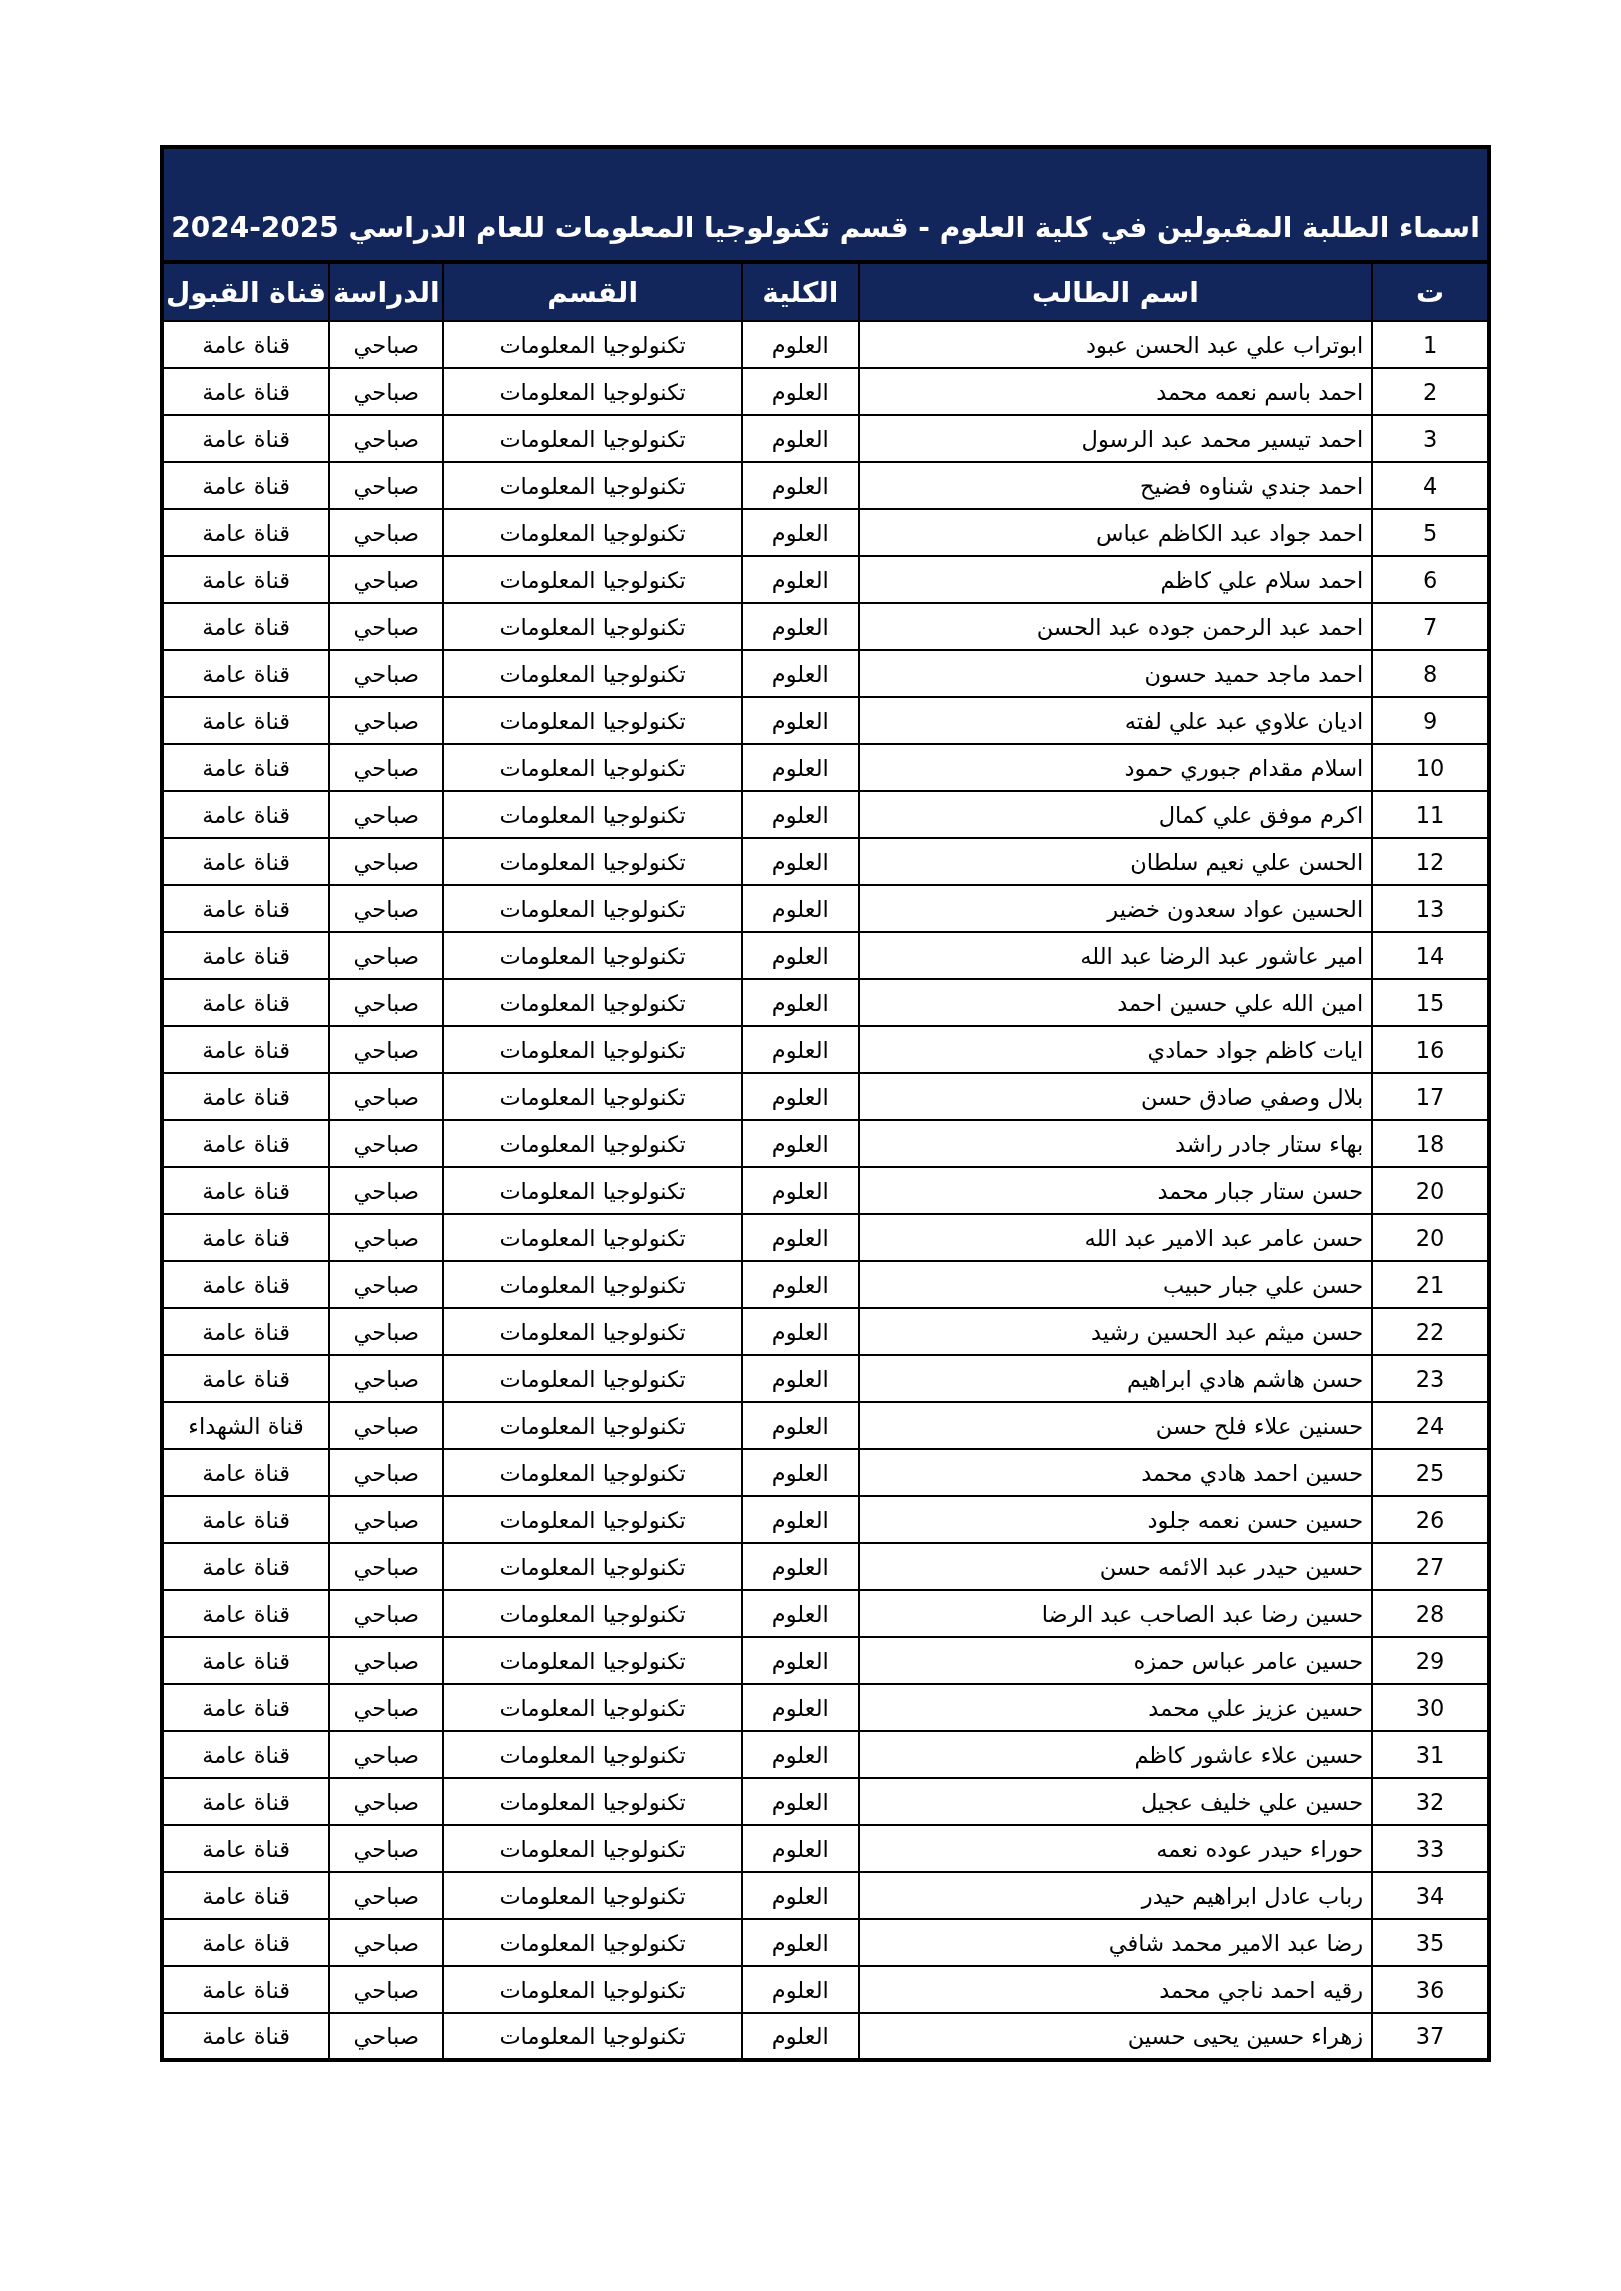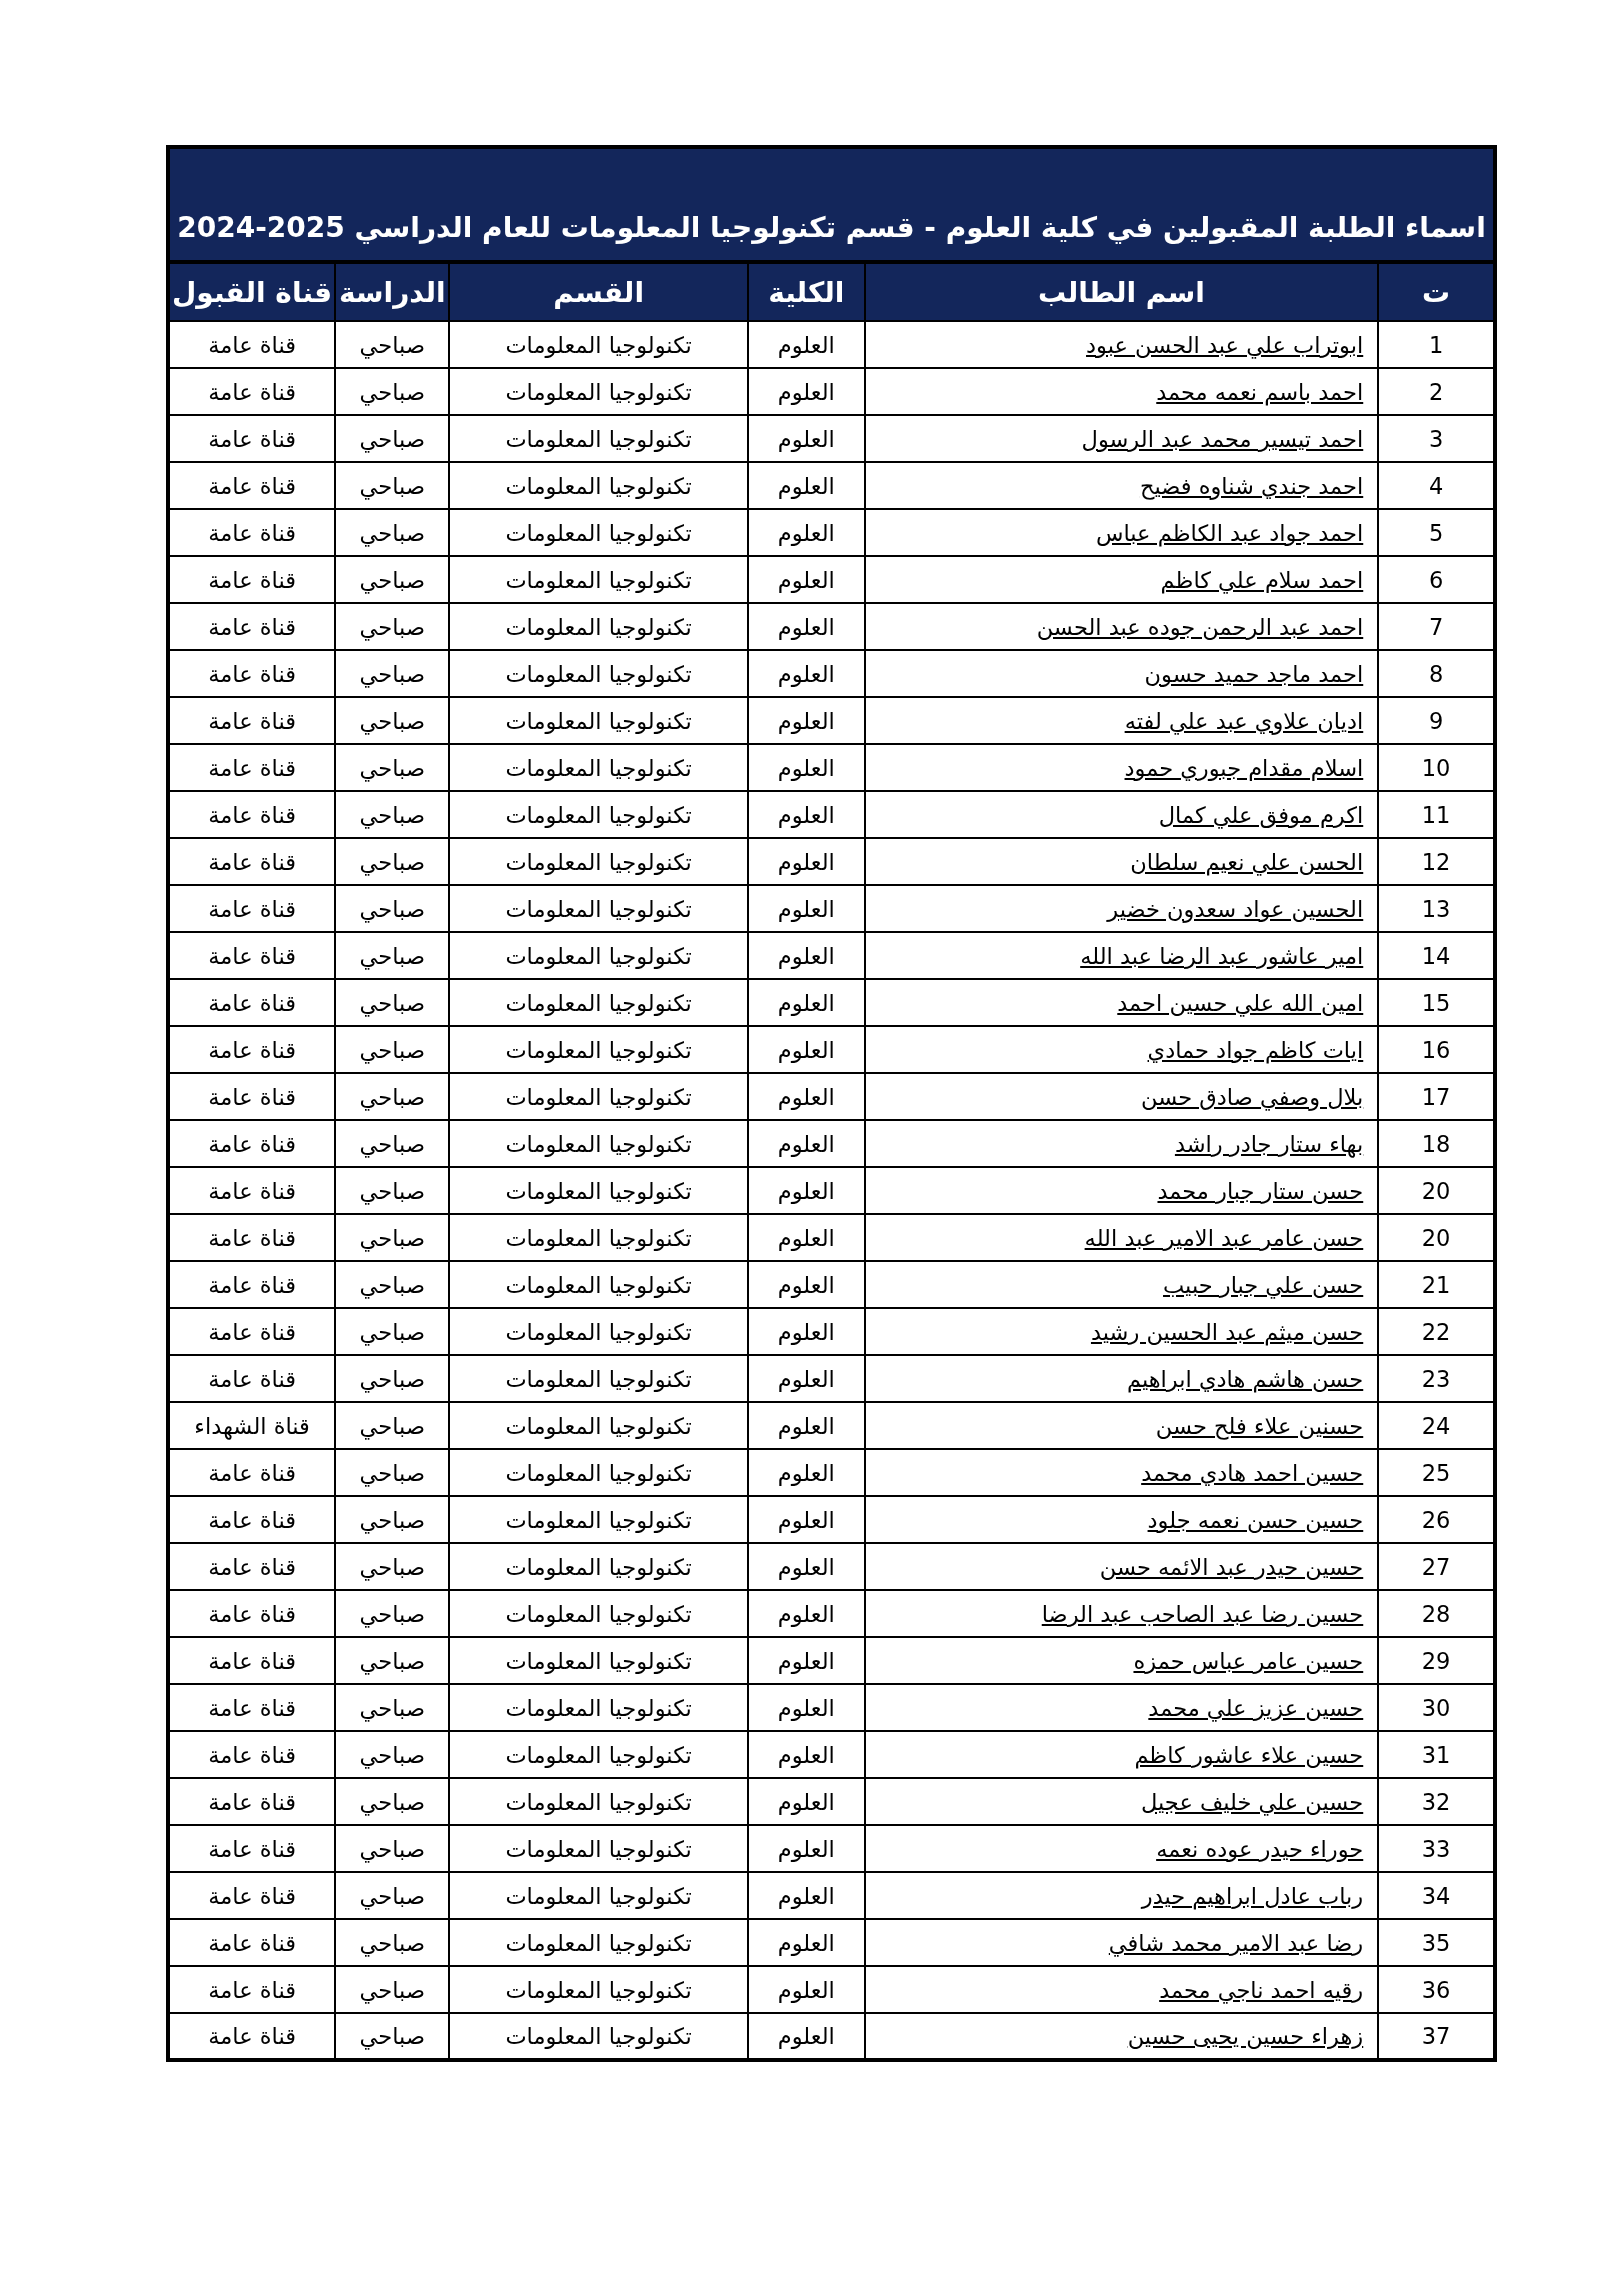--- a/index.html
+++ b/index.html
@@ -9,21 +9,21 @@
     width: 1621px;
     height: 2292px;
     background: #ffffff;
     font-family: "DejaVu Sans", sans-serif;
     direction: rtl;
     overflow: hidden;
   }
   .sheet {
     position: absolute;
     top: 145px;
-    left: 166px;
+    left: 160px;
     width: 1331px;
   }
   .title-band {
     width: 100%;
     height: 115px;
     background: #13265B;
     border: 4.9px solid #000000;
     border-bottom: none;
     color: #ffffff;
     font-weight: bold;
@@ -60,22 +60,21 @@
     text-align: center;
   }
   table.students td {
     font-size: 22.5px;
     font-weight: normal;
     height: 47px;
     text-align: center;
   }
   table.students td.col-name {
     text-align: right;
-    padding-right: 14px;
-    text-decoration: underline;
+    padding-right: 8px;
   }
   col.c-no      { width: 8.8%; }
   col.c-name    { width: 38.7%; }
   col.c-college { width: 8.8%; }
   col.c-dept    { width: 22.5%; }
   col.c-study   { width: 8.6%; }
   col.c-channel { width: 12.6%; }
 </style>
 </head>
 <body>

